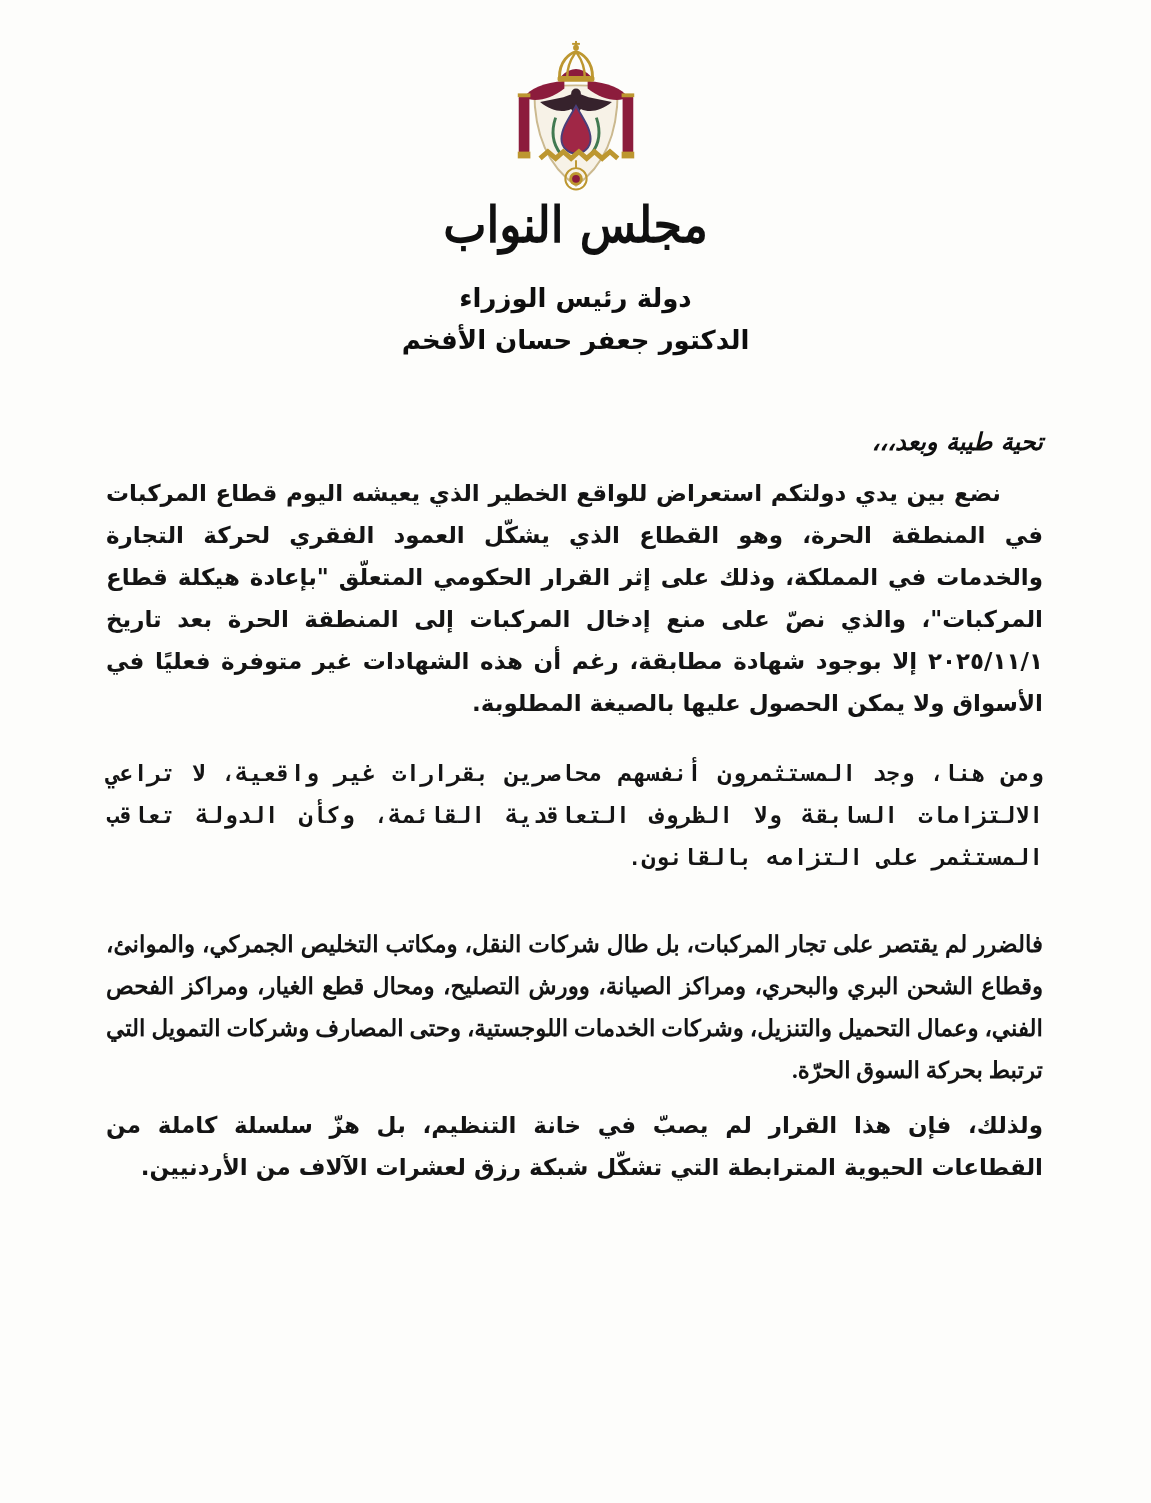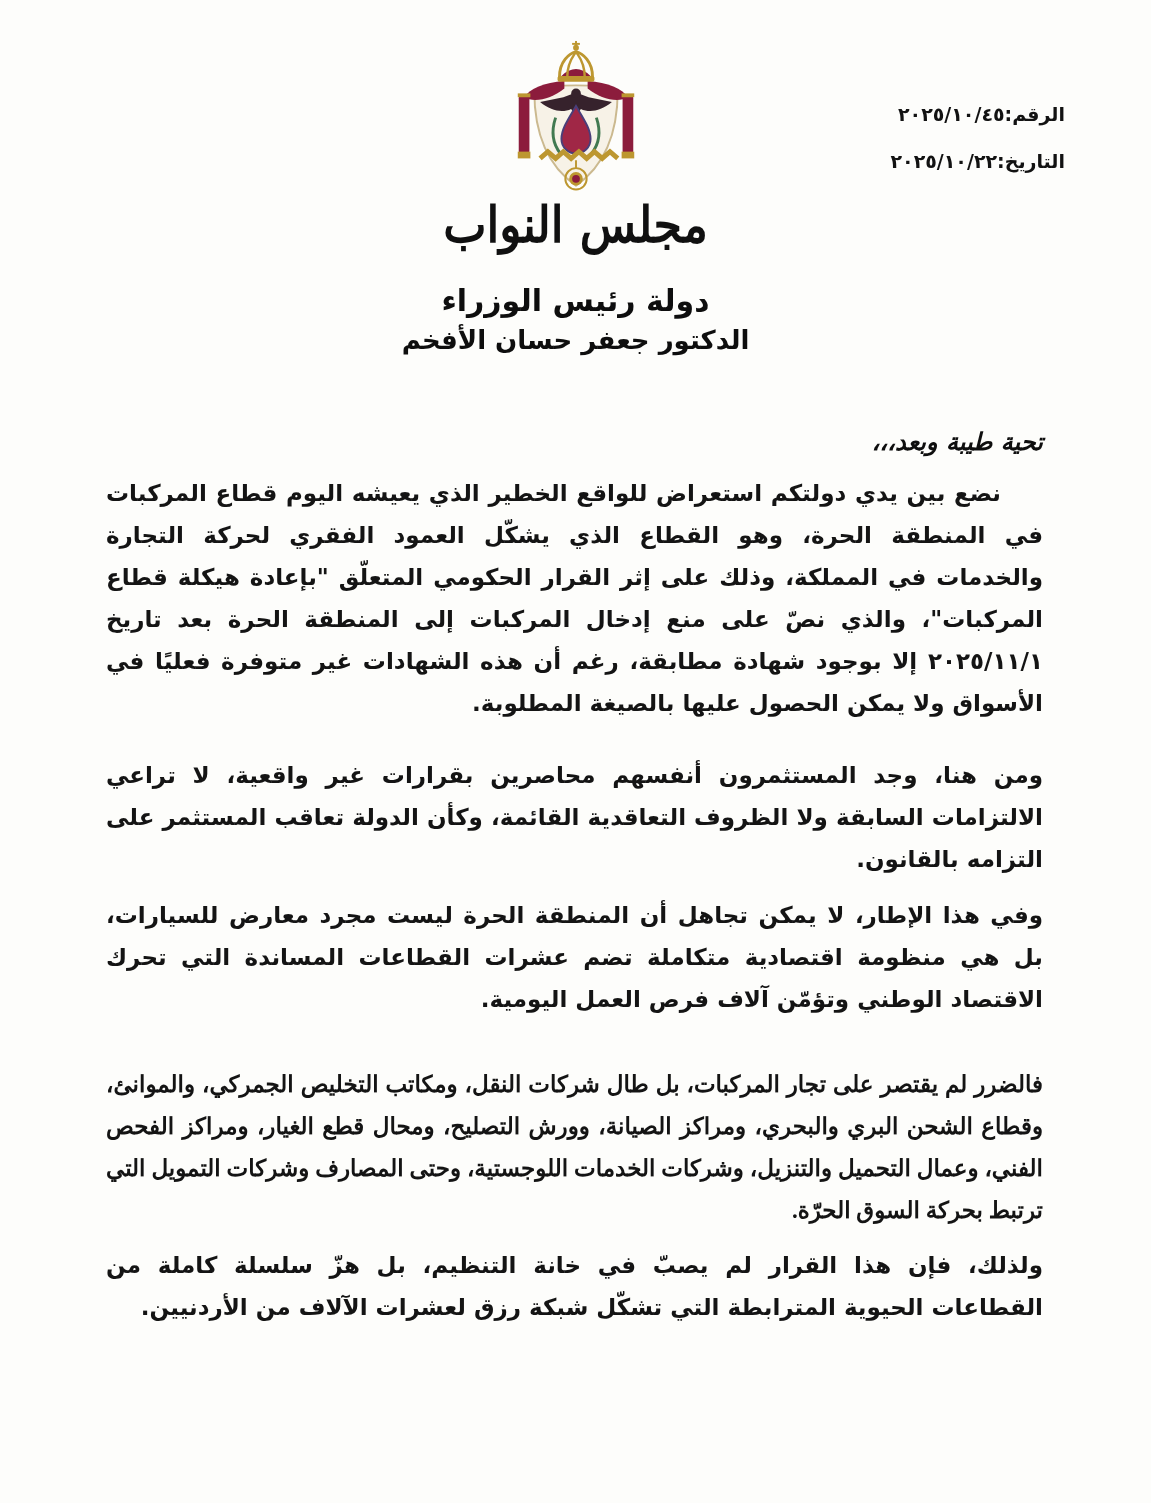--- a/index.html
+++ b/index.html
@@ -29,39 +29,39 @@
   }
   .ref-row{margin-bottom:25px;white-space:nowrap;}
   .council-logo{
     position:absolute;top:198px;left:0;width:100%;
     text-align:center;font-family:"DejaVu Serif", serif;
     font-size:46px;font-weight:bold;color:#101010;
     transform:scaleY(1.08);
   }
   .recipient-title{
     position:absolute;top:283px;left:0;width:100%;
-    text-align:center;font-size:30px;font-weight:bold;color:#0e0e0e;
+    text-align:center;font-size:26px;font-weight:bold;color:#0e0e0e;
   }
   .recipient-name{
     position:absolute;top:325px;left:0;width:100%;
     text-align:center;font-size:26px;font-weight:bold;color:#0e0e0e;
   }
   .greeting{
     position:absolute;top:428px;right:108px;
     font-size:24px;font-weight:bold;color:#0e0e0e;font-style:italic;
   }
   .body-text{
     position:absolute;top:472px;right:108px;left:106px;
     direction:rtl;text-align:justify;
     font-size:23px;line-height:42px;font-weight:bold;color:#141414;
   }
   .body-text p{margin:0;}
   .body-text p.indent{text-indent:42px;}
   .mt-36{margin-top:36px !important;}
-  .mt-30{margin-top:30px !important;}
+  .mt-30{margin-top:30px !important;font-family:Liberation Mono, monospace;}
   .mt-14{margin-top:14px !important;}
   .mt-44{margin-top:44px !important;font-family:Liberation Serif, serif;}
   .mt-12{margin-top:12px !important;}
 </style>
 </head>
 <body>
 
 <div class="page">
 
 
@@ -113,37 +113,28 @@
 
       <g>
         <line x1="75" y1="124" x2="75" y2="132" stroke="#bd9730" stroke-width="2"></line>
         <circle cx="75" cy="143" r="11" fill="none" stroke="#bd9730" stroke-width="2"></circle>
         <circle cx="75" cy="143" r="7" fill="#bd9730"></circle>
         <circle cx="75" cy="143" r="4" fill="#8c1c3c"></circle>
       </g>
     </svg>
   </div>
 
-  <div class="ref-block">
-    <div class="ref-row">
-      <span>الرقم:</span><span>٢٠٢٥/١٠/٤٥</span>
-    </div>
-    <div class="ref-row">
-      <span>التاريخ:</span><span>٢٠٢٥/١٠/٢٢</span>
-    </div>
-  </div>
 
   <div class="council-logo">مجلس النواب</div>
 
   <div class="recipient-title">دولة رئيس الوزراء</div>
   <div class="recipient-name">الدكتور جعفر حسان الأفخم</div>
 
   <div class="greeting">تحية طيبة وبعد،،،</div>
 
   <div class="body-text">
     <p class="indent">نضع بين يدي دولتكم استعراض للواقع الخطير الذي يعيشه اليوم قطاع المركبات في المنطقة الحرة، وهو القطاع الذي يشكّل العمود الفقري لحركة التجارة والخدمات في المملكة، وذلك على إثر القرار الحكومي المتعلّق "بإعادة هيكلة قطاع المركبات"، والذي نصّ على منع إدخال المركبات إلى المنطقة الحرة بعد تاريخ ٢٠٢٥/١١/١ إلا بوجود شهادة مطابقة، رغم أن هذه الشهادات غير متوفرة فعليًا في الأسواق ولا يمكن الحصول عليها بالصيغة المطلوبة.</p>
     <p class="mt-30">ومن هنا، وجد المستثمرون أنفسهم محاصرين بقرارات غير واقعية، لا تراعي الالتزامات السابقة ولا الظروف التعاقدية القائمة، وكأن الدولة تعاقب المستثمر على التزامه بالقانون.</p>
-    <p class="mt-14">وفي هذا الإطار، لا يمكن تجاهل أن المنطقة الحرة ليست مجرد معارض للسيارات، بل هي منظومة اقتصادية متكاملة تضم عشرات القطاعات المساندة التي تحرك الاقتصاد الوطني وتؤمّن آلاف فرص العمل اليومية.</p>
     <p class="mt-44">فالضرر لم يقتصر على تجار المركبات، بل طال شركات النقل، ومكاتب التخليص الجمركي، والموانئ، وقطاع الشحن البري والبحري، ومراكز الصيانة، وورش التصليح، ومحال قطع الغيار، ومراكز الفحص الفني، وعمال التحميل والتنزيل، وشركات الخدمات اللوجستية، وحتى المصارف وشركات التمويل التي ترتبط بحركة السوق الحرّة.</p>
     <p class="mt-12">ولذلك، فإن هذا القرار لم يصبّ في خانة التنظيم، بل هزّ سلسلة كاملة من القطاعات الحيوية المترابطة التي تشكّل شبكة رزق لعشرات الآلاف من الأردنيين.</p>
   </div>
 
 </div>
 
 </body></html>

